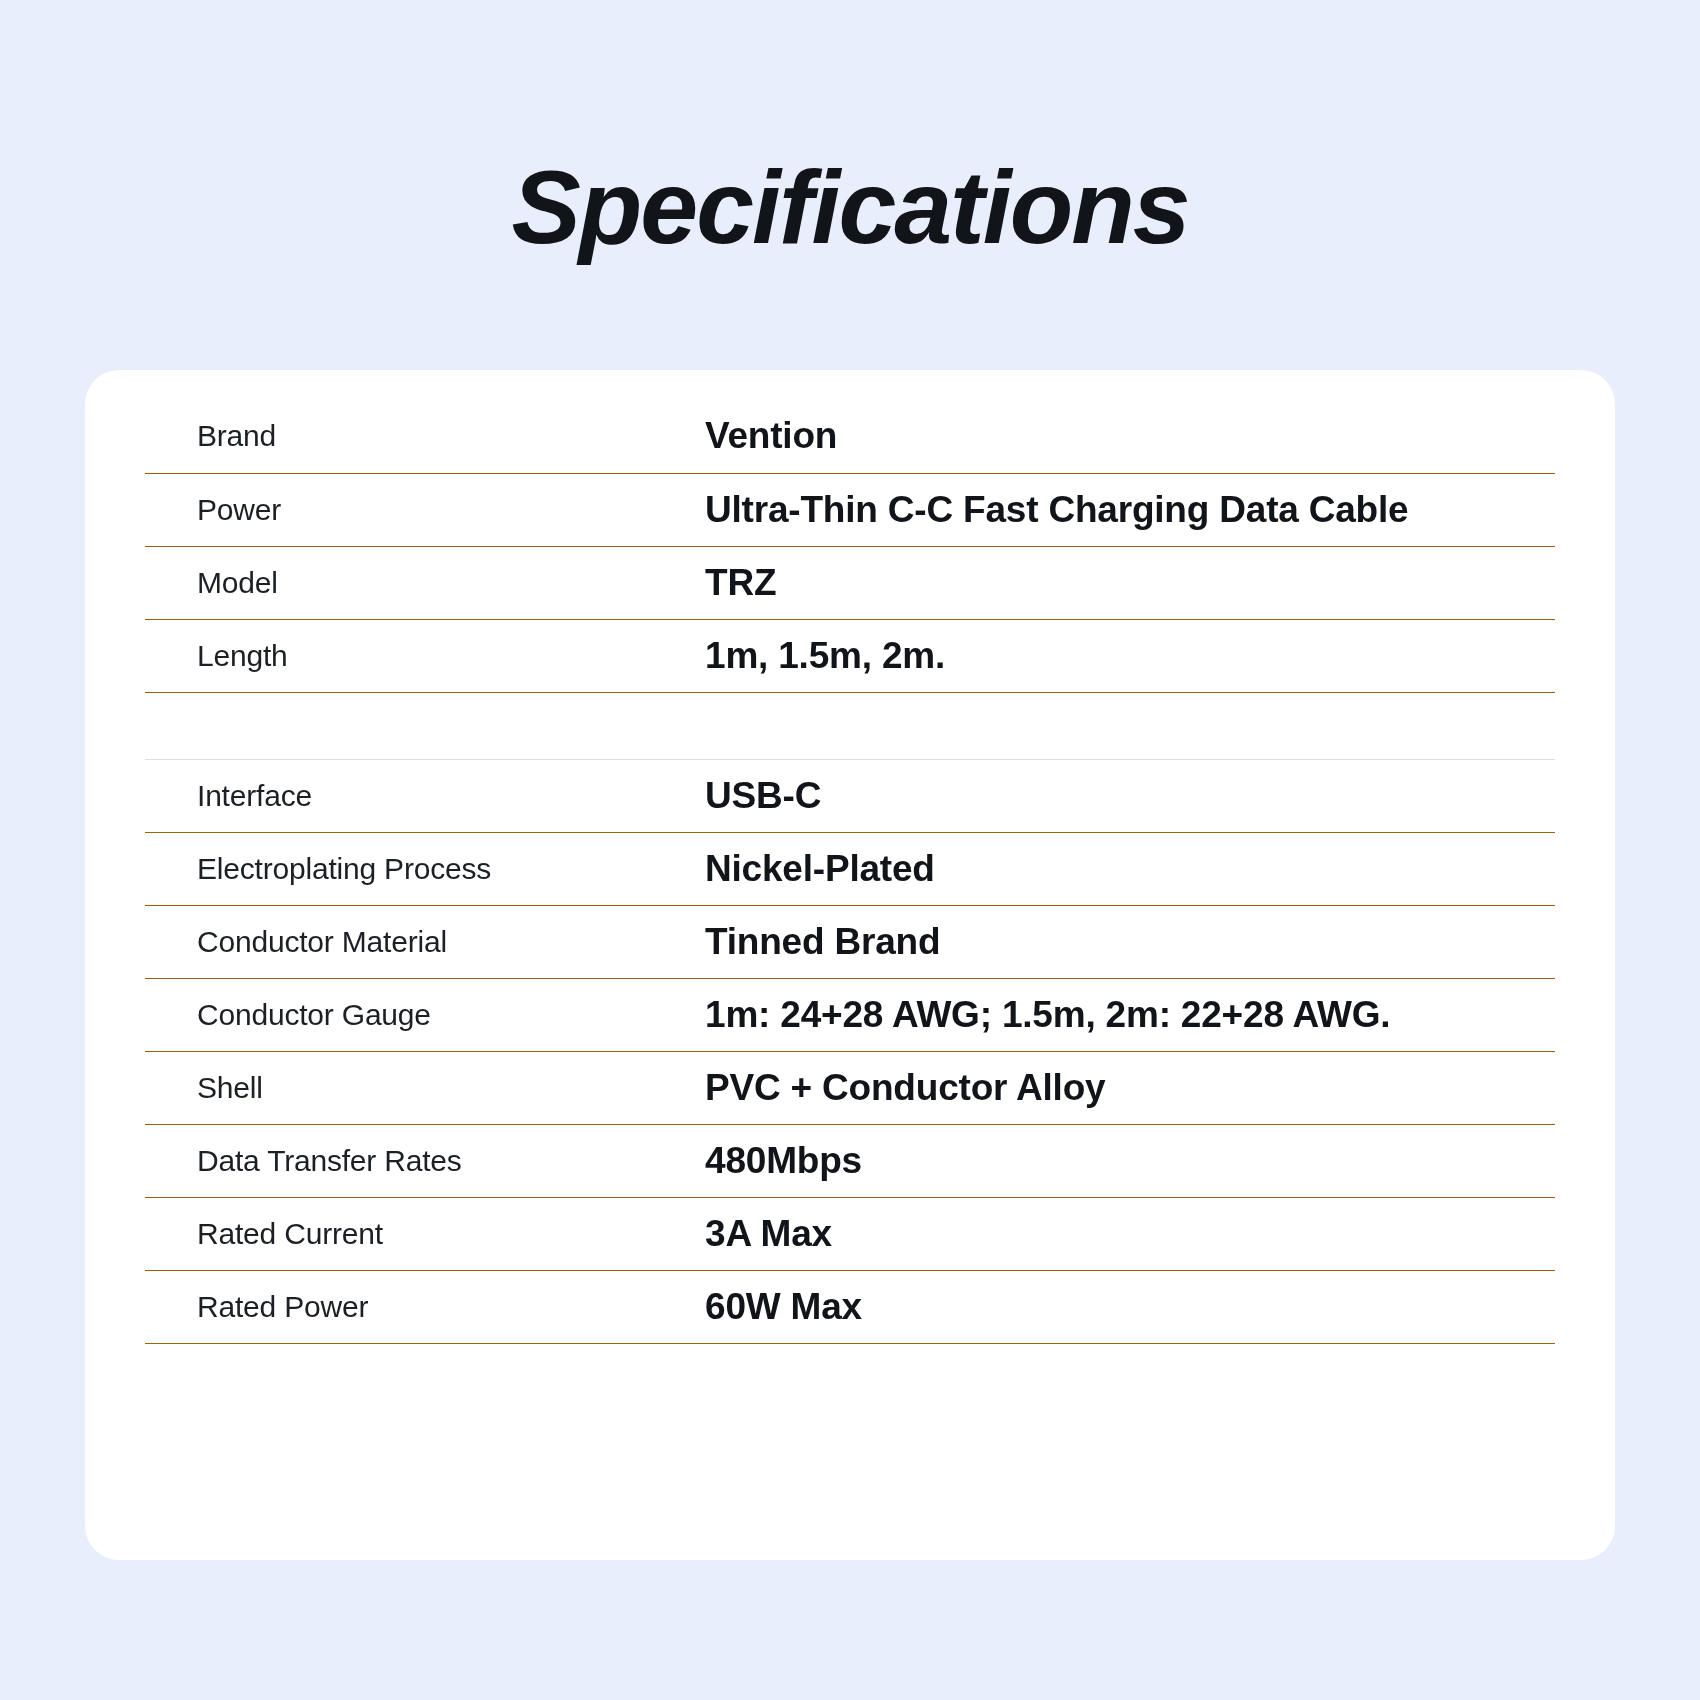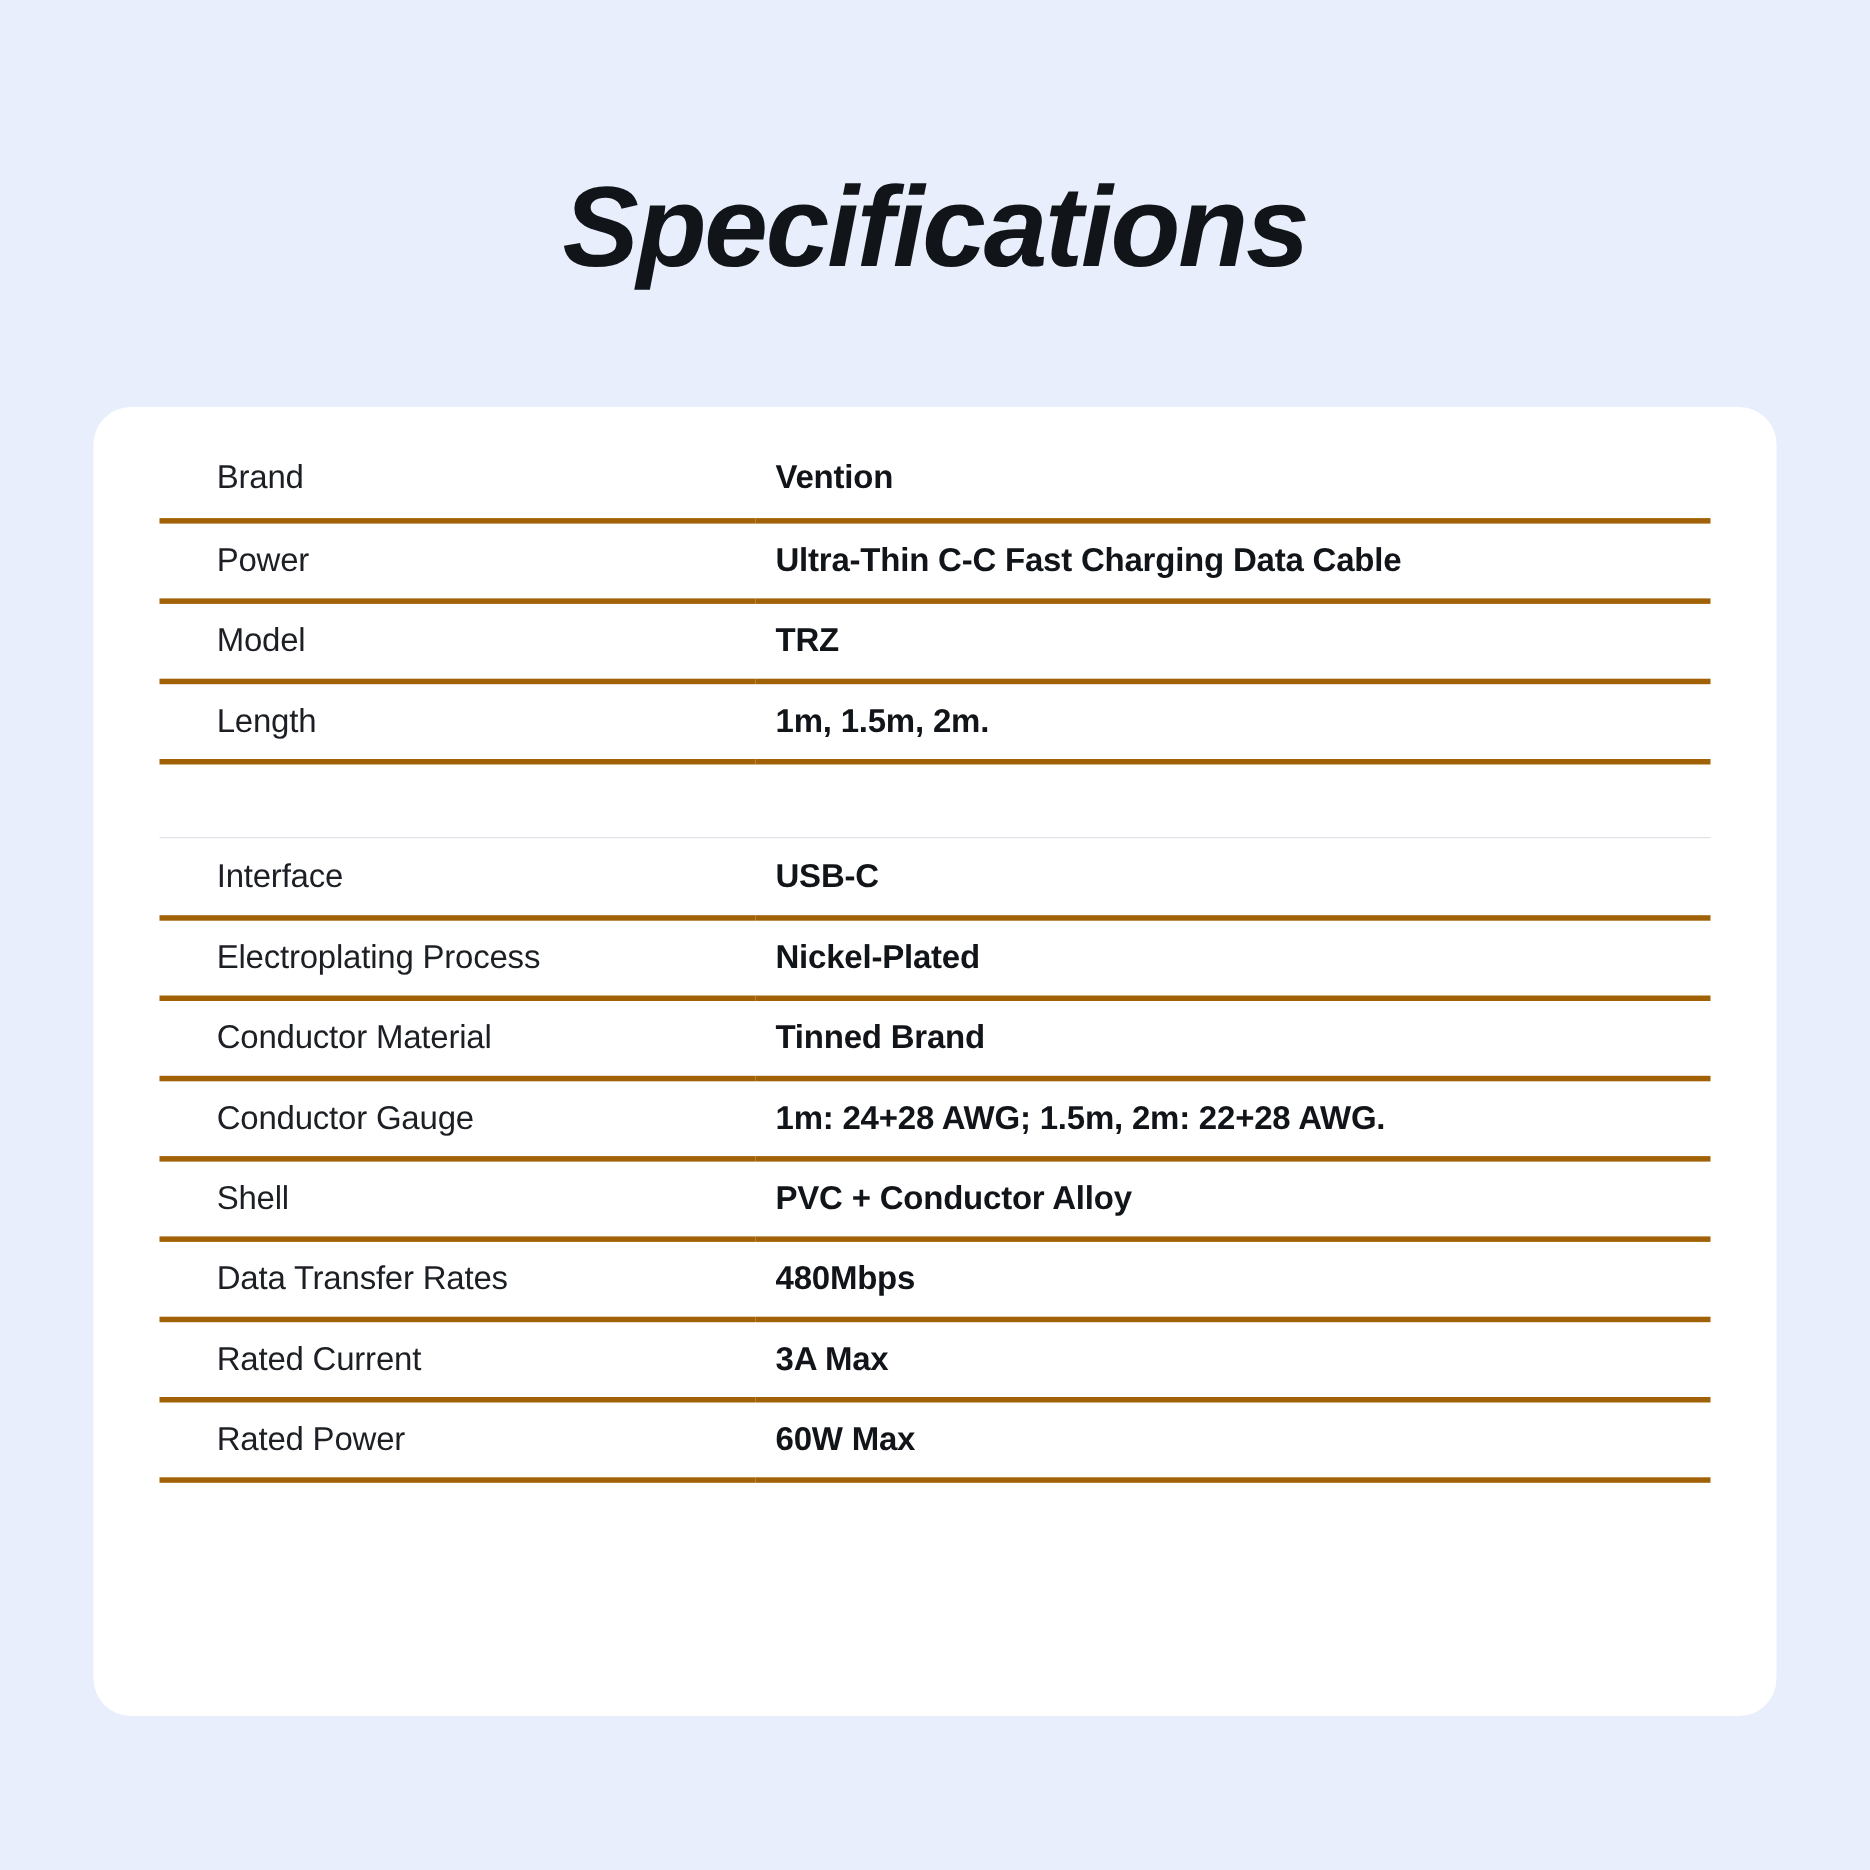--- a/index.html
+++ b/index.html
@@ -50,36 +50,36 @@
     width: 100%;
     border-collapse: collapse;
     table-layout: fixed;
   }
 
   .spec-table tr.spec-row {
     height: 73px;
   }
 
   .spec-table td {
-    border-bottom: 5px solid #a16207;
+    border-bottom: 1px solid #a16207;
     vertical-align: middle;
     padding: 0;
   }
 
   td.spec-label {
     width: 490px;
     font-size: 30px;
     color: #1c1f24;
     font-weight: normal;
     padding-left: 52px;
     letter-spacing: -0.2px;
   }
 
   td.spec-value {
-    font-size: 30px;
+    font-size: 37px;
     color: #111418;
     font-weight: bold;
     padding-left: 18px;
     letter-spacing: -0.2px;
   }
 
   tr.spacer-row td {
     height: 66px;
     border-bottom: 1px solid #dcdfe4;
   }

